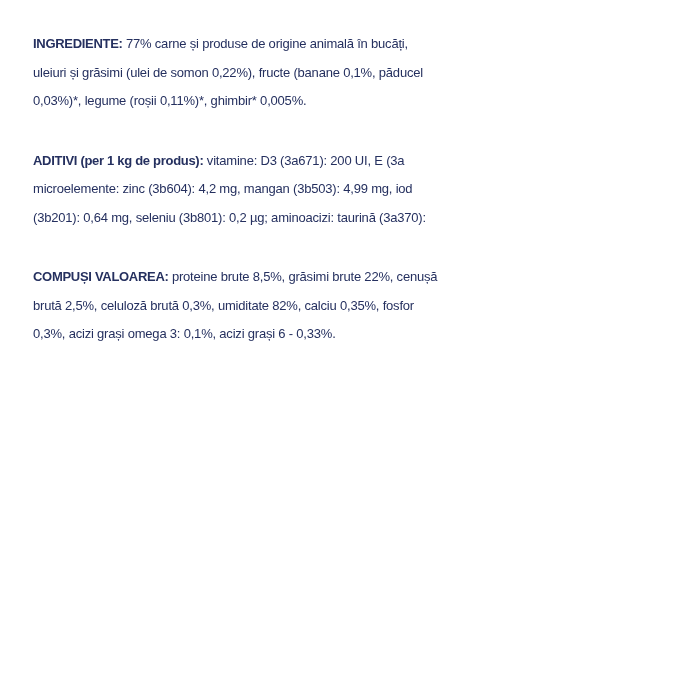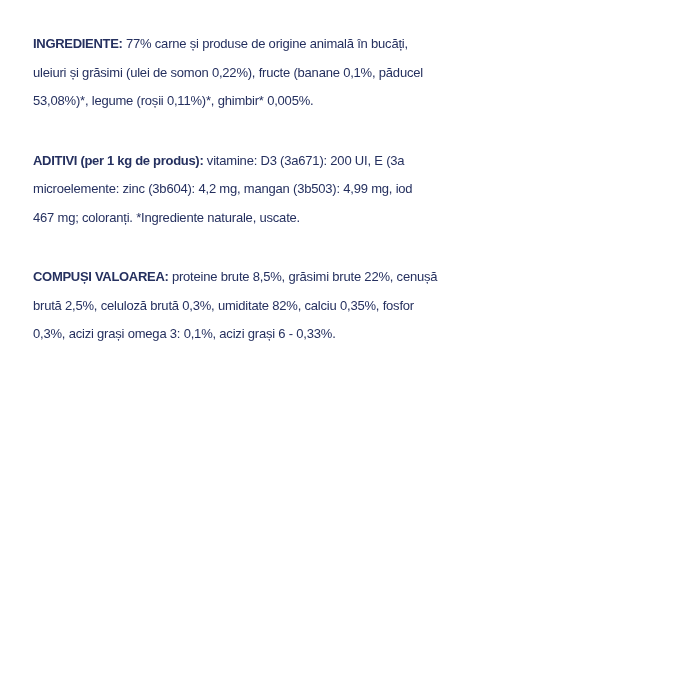--- a/index.html
+++ b/index.html
@@ -37,27 +37,27 @@
   }
 </style>
 </head>
 <body>
 
 <div class="label">
 
   <p class="para">
     <span class="line"><strong>INGREDIENTE:</strong><span> 77% carne și produse de origine animală în bucăți,</span></span>
     <span class="line">uleiuri și grăsimi (ulei de somon 0,22%), fructe (banane 0,1%, păducel</span>
-    <span class="line">53,08%)*, legume (roșii 0,11%)*, ghimbir* 0,005%.</span>
+    <span class="line">0,03%)*, legume (roșii 0,11%)*, ghimbir* 0,005%.</span>
   </p>
 
   <p class="para">
     <span class="line"><strong>ADITIVI (per 1 kg de produs):</strong><span> vitamine: D3 (3a671): 200 UI, E (3a</span></span>
     <span class="line">microelemente: zinc (3b604): 4,2 mg, mangan (3b503): 4,99 mg, iod</span>
-    <span class="line">467 mg; coloranți. *Ingrediente naturale, uscate.</span>
+    <span class="line">(3b201): 0,64 mg, seleniu (3b801): 0,2 µg; aminoacizi: taurină (3a370):</span>
   </p>
 
   <p class="para">
     <span class="line"><strong>COMPUȘI VALOAREA:</strong><span> proteine brute 8,5%, grăsimi brute 22%, cenușă</span></span>
     <span class="line">brută 2,5%, celuloză brută 0,3%, umiditate 82%, calciu 0,35%, fosfor</span>
     <span class="line">0,3%, acizi grași omega 3: 0,1%, acizi grași 6 - 0,33%.</span>
   </p>
 
 
 </div>

